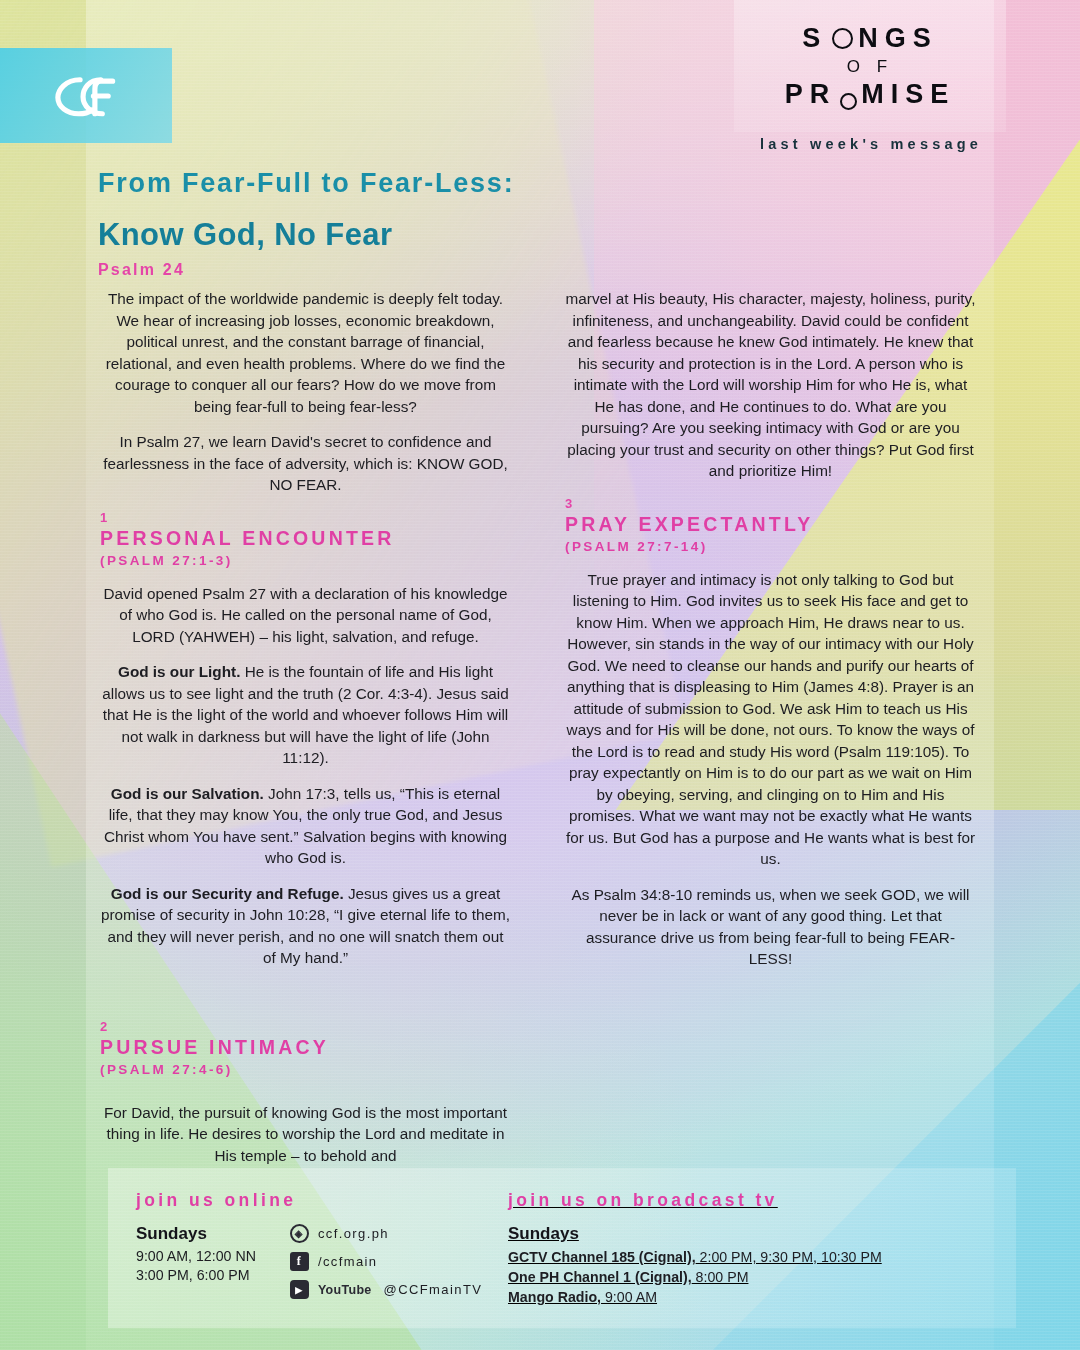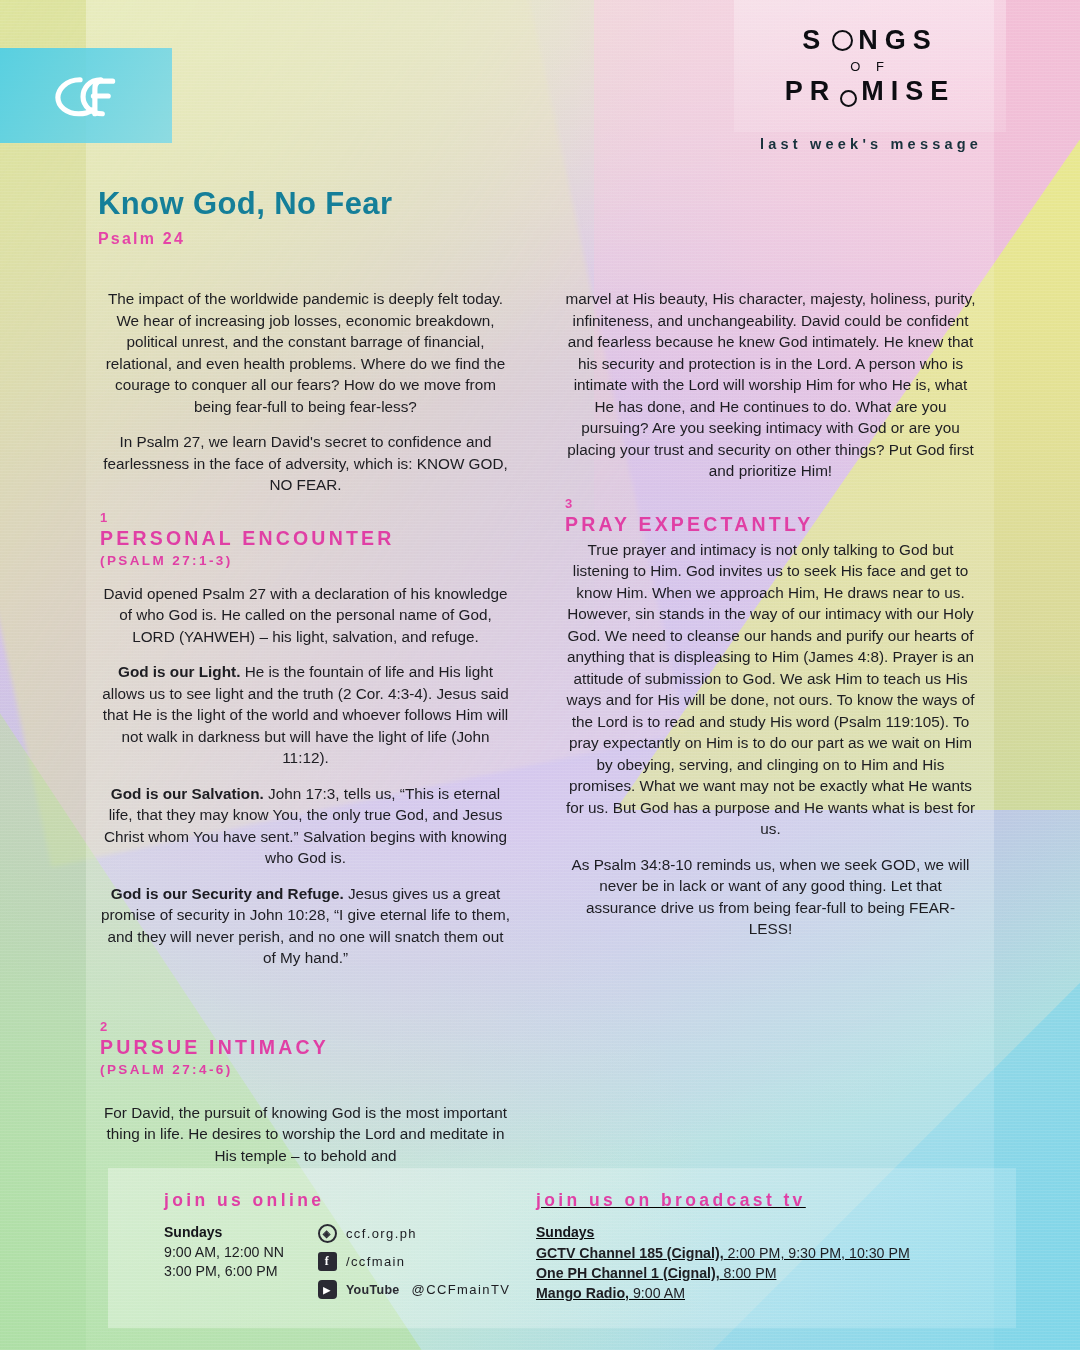--- a/index.html
+++ b/index.html
@@ -73,21 +73,21 @@
     position: absolute; right: 74px; top: 0; width: 272px; height: 132px;
     background: linear-gradient(180deg, rgba(255,255,255,.30), rgba(255,255,255,.12));
     display: flex; align-items: center; justify-content: center;
   }
   .sop { text-align: center; color: #0d0d12; }
   .sop-l1 {
     font-size: 27px; font-weight: bold; letter-spacing: 7px;
     display: flex; align-items: center; justify-content: center; gap: 5px;
   }
   .sop-l2 {
-    font-size: 13px; letter-spacing: 6px; margin: 3px 0 2px;
+    font-size: 17px; letter-spacing: 6px; margin: 3px 0 2px;
   }
   .sop-l3 {
     font-size: 27px; font-weight: bold; letter-spacing: 7px;
     display: flex; align-items: flex-end; justify-content: center; gap: 4px;
   }
   .ring {
     display: inline-block; width: 21px; height: 21px; border: 2.5px solid #0d0d12;
     border-radius: 50%;
   }
   .ring.small { width: 17px; height: 17px; }
@@ -133,30 +133,30 @@
     font-size: 13.5px; font-weight: bold; color: #e03fa5; letter-spacing: 2.4px;
     margin-bottom: 15px;
   }
   .spacer-sm { height: 10px; }
   .spacer-md { height: 26px; }
 
   
   .footer {
     position: absolute; left: 108px; bottom: 22px; width: 908px; height: 160px;
     background: linear-gradient(100deg, rgba(255,255,255,.34), rgba(255,255,255,.16));
-    padding: 22px 56px;
+    padding: 22px 28px;
     display: flex;
   }
   .f-col-left { width: 372px; }
   .f-col-right { flex: 1; text-decoration: underline; }
   .f-title {
     font-size: 17.5px; font-weight: bold; color: #e03fa5; letter-spacing: 3.4px;
     margin-bottom: 13px;
   }
-  .f-sunday { font-size: 14px; font-weight: bold; color: #14141a; margin-bottom: 3px; }
+  .f-sunday { font-size: 17px; font-weight: bold; color: #14141a; margin-bottom: 3px; }
   .f-line { font-size: 14.2px; color: #1d1d22; line-height: 19px; }
   .f-split { display: flex; gap: 34px; }
   .f-contact { font-size: 13px; color: #1d1d22; }
   .f-contact .row {
     display: flex; align-items: center; gap: 9px; margin-bottom: 9px;
     letter-spacing: 1.4px;
   }
   .ic {
     width: 19px; height: 19px; flex: none;
     display: flex; align-items: center; justify-content: center;
@@ -205,20 +205,21 @@
       <span>PR</span>
         <span class="ring small"></span>
         <span>MISE</span>
     </div>
   </div>
 </div>
 
 <div class="lastweek">last week's message</div>
 
 <div class="title-wrap">
+  <div class="kicker">From Fear-Full to Fear-Less:</div>
   <div class="headline">Know God, No Fear</div>
   <div class="ref">Psalm 24</div>
 </div>
 
 <div class="cols">
 
   <div class="col">
     <p class="body">The impact of the worldwide pandemic is deeply felt today. We hear of increasing job losses, economic breakdown, political unrest, and the constant barrage of financial, relational, and even health problems. Where do we find the courage to conquer all our fears? How do we move from being fear-full to being fear-less?</p>
     <p class="body">In Psalm 27, we learn David's secret to confidence and fearlessness in the face of adversity, which is: KNOW GOD, NO FEAR.</p>
 
@@ -237,20 +238,21 @@
     <div class="sec-sub">(PSALM 27:4-6)</div>
     <div class="spacer-sm"></div>
     <p class="body">For David, the pursuit of knowing God is the most important thing in life. He desires to worship the Lord and meditate in His temple – to behold and</p>
   </div>
 
   <div class="col">
     <p class="body">marvel at His beauty, His character, majesty, holiness, purity, infiniteness, and unchangeability. David could be confident and fearless because he knew God intimately. He knew that his security and protection is in the Lord. A person who is intimate with the Lord will worship Him for who He is, what He has done, and He continues to do. What are you pursuing? Are you seeking intimacy with God or are you placing your trust and security on other things? Put God first and prioritize Him!</p>
 
     <div class="num">3</div>
     <div class="sec-head">PRAY EXPECTANTLY</div>
+    <div class="sec-sub">(PSALM 27:7-14)</div>
 
     <p class="body">True prayer and intimacy is not only talking to God but listening to Him. God invites us to seek His face and get to know Him. When we approach Him, He draws near to us. However, sin stands in the way of our intimacy with our Holy God. We need to cleanse our hands and purify our hearts of anything that is displeasing to Him (James 4:8). Prayer is an attitude of submission to God. We ask Him to teach us His ways and for His will be done, not ours. To know the ways of the Lord is to read and study His word (Psalm 119:105). To pray expectantly on Him is to do our part as we wait on Him by obeying, serving, and clinging on to Him and His promises. What we want may not be exactly what He wants for us. But God has a purpose and He wants what is best for us.</p>
     <p class="body">As Psalm 34:8-10 reminds us, when we seek GOD, we will never be in lack or want of any good thing. Let that assurance drive us from being fear-full to being FEAR-LESS!</p>
   </div>
 </div>
 
 <div class="footer">
 
   <div class="f-col-left">
     <div class="f-title">join us online</div>

